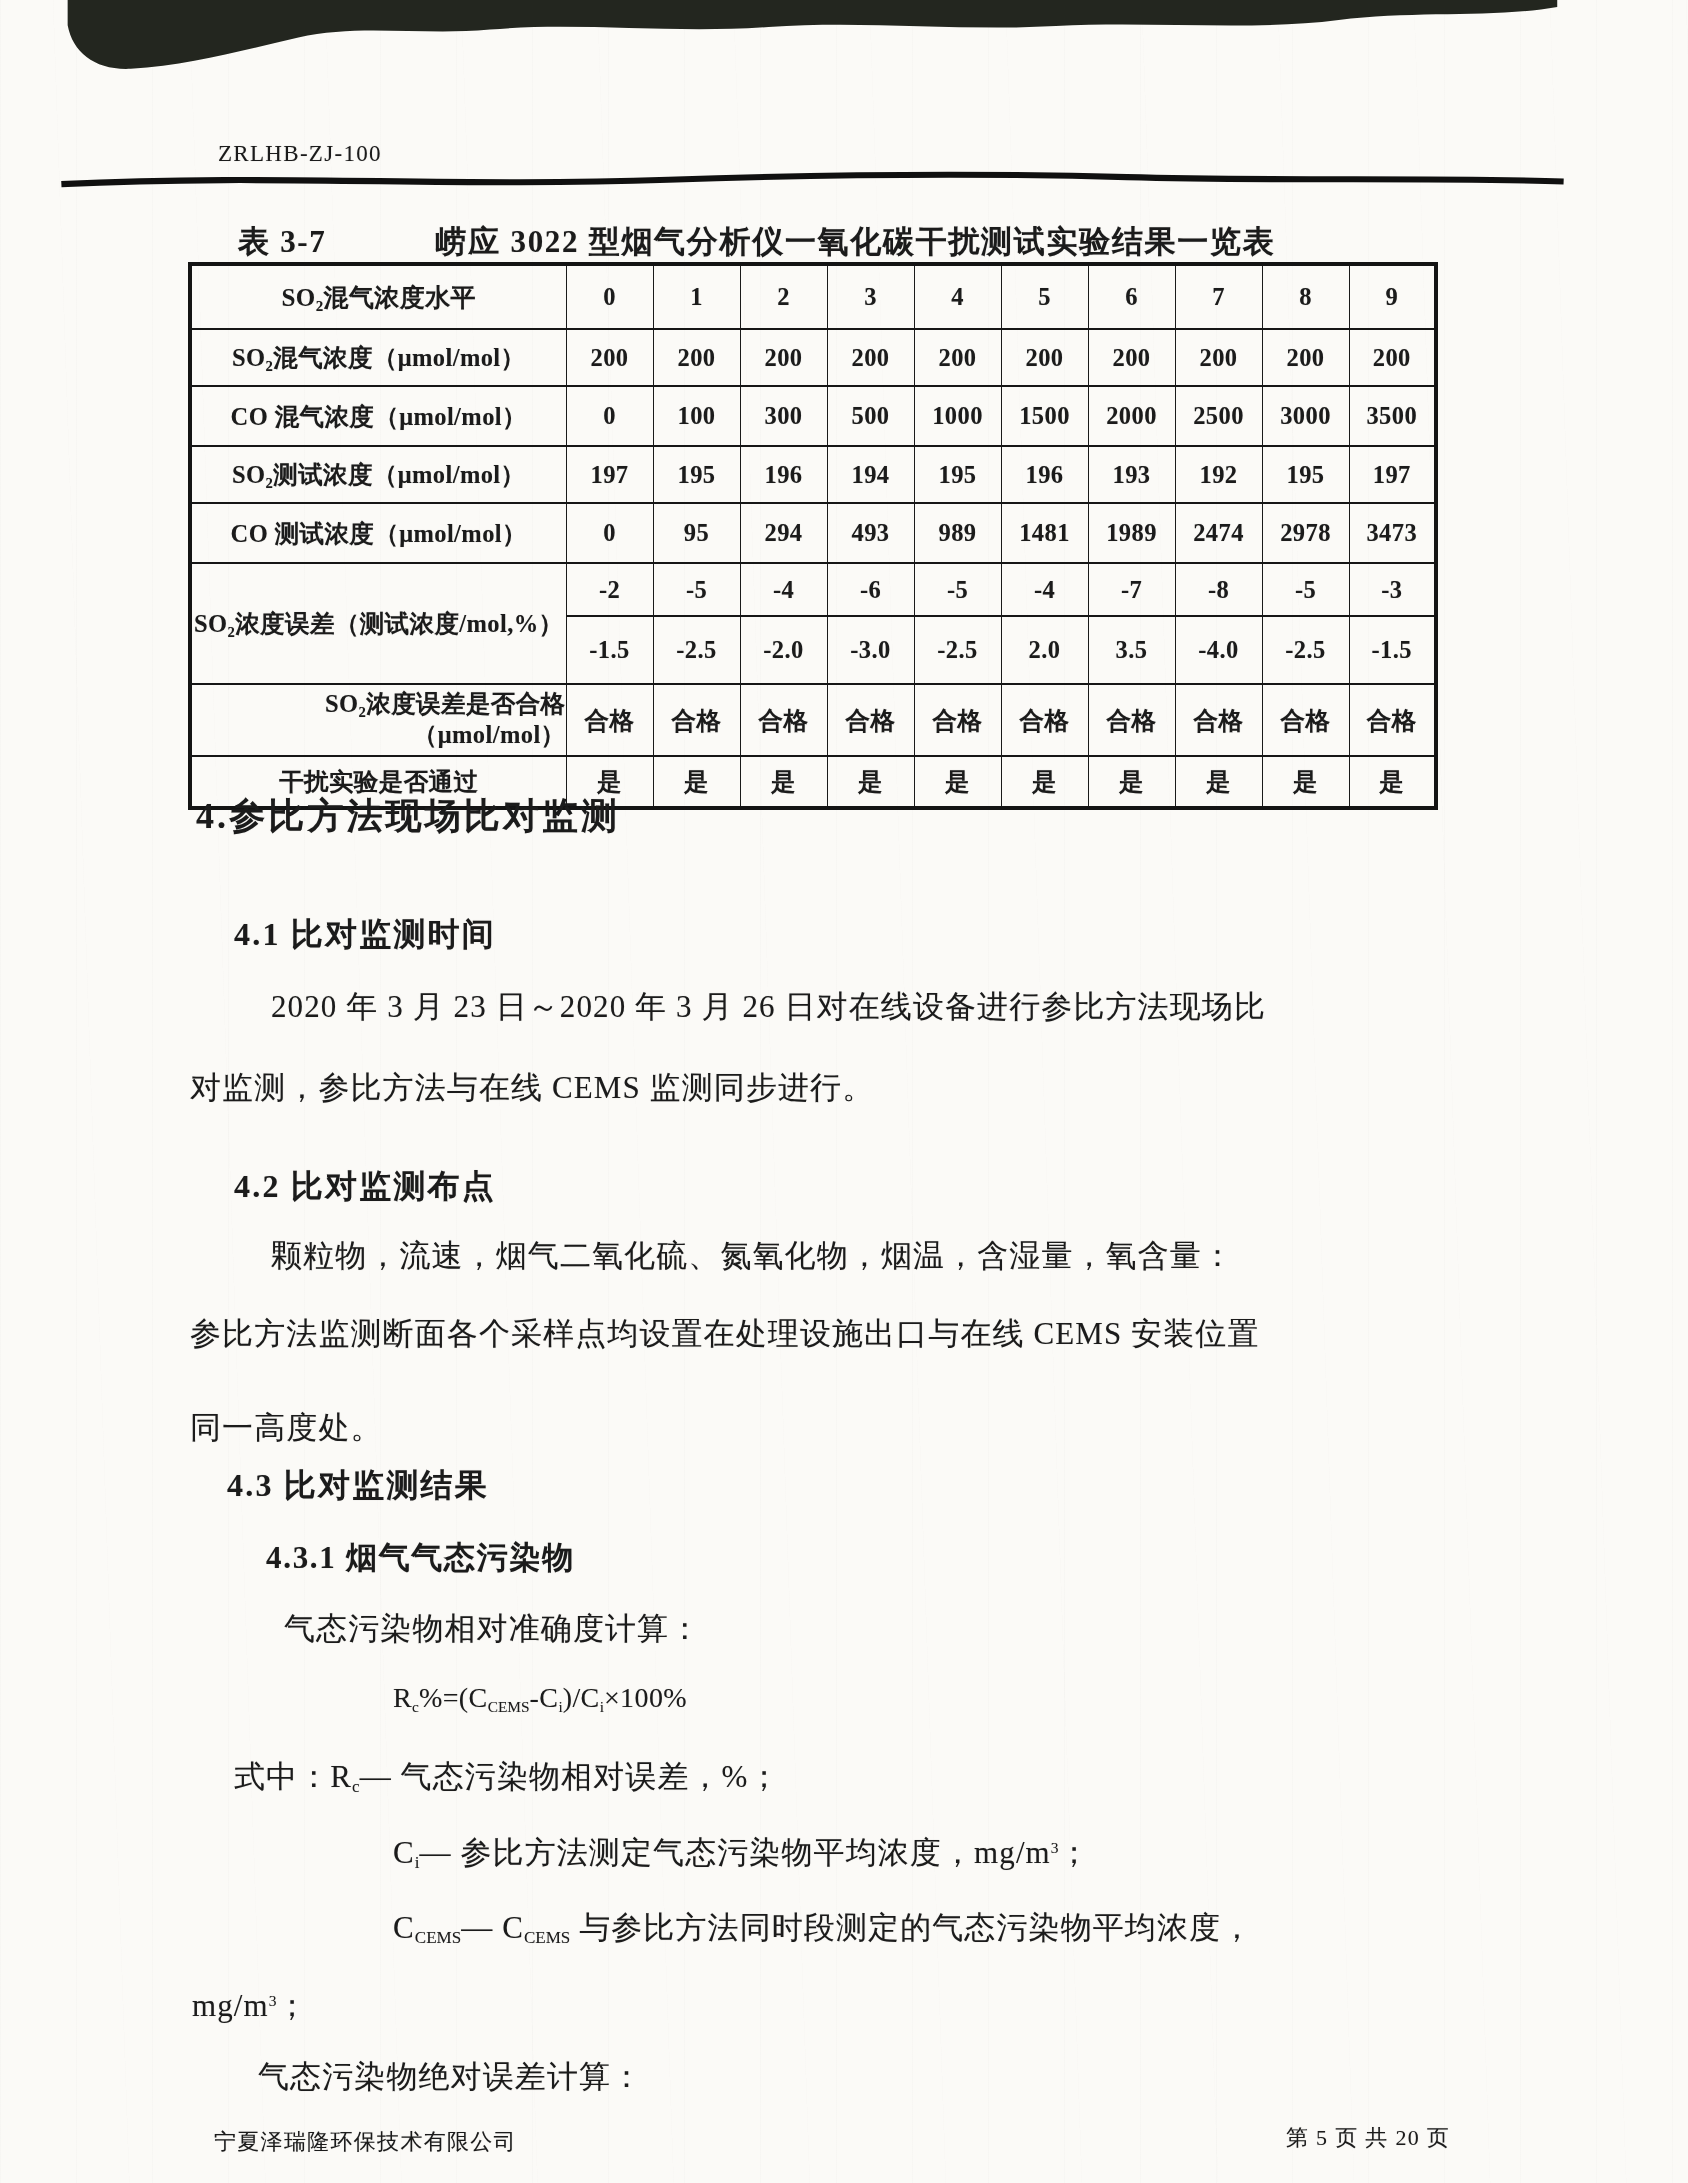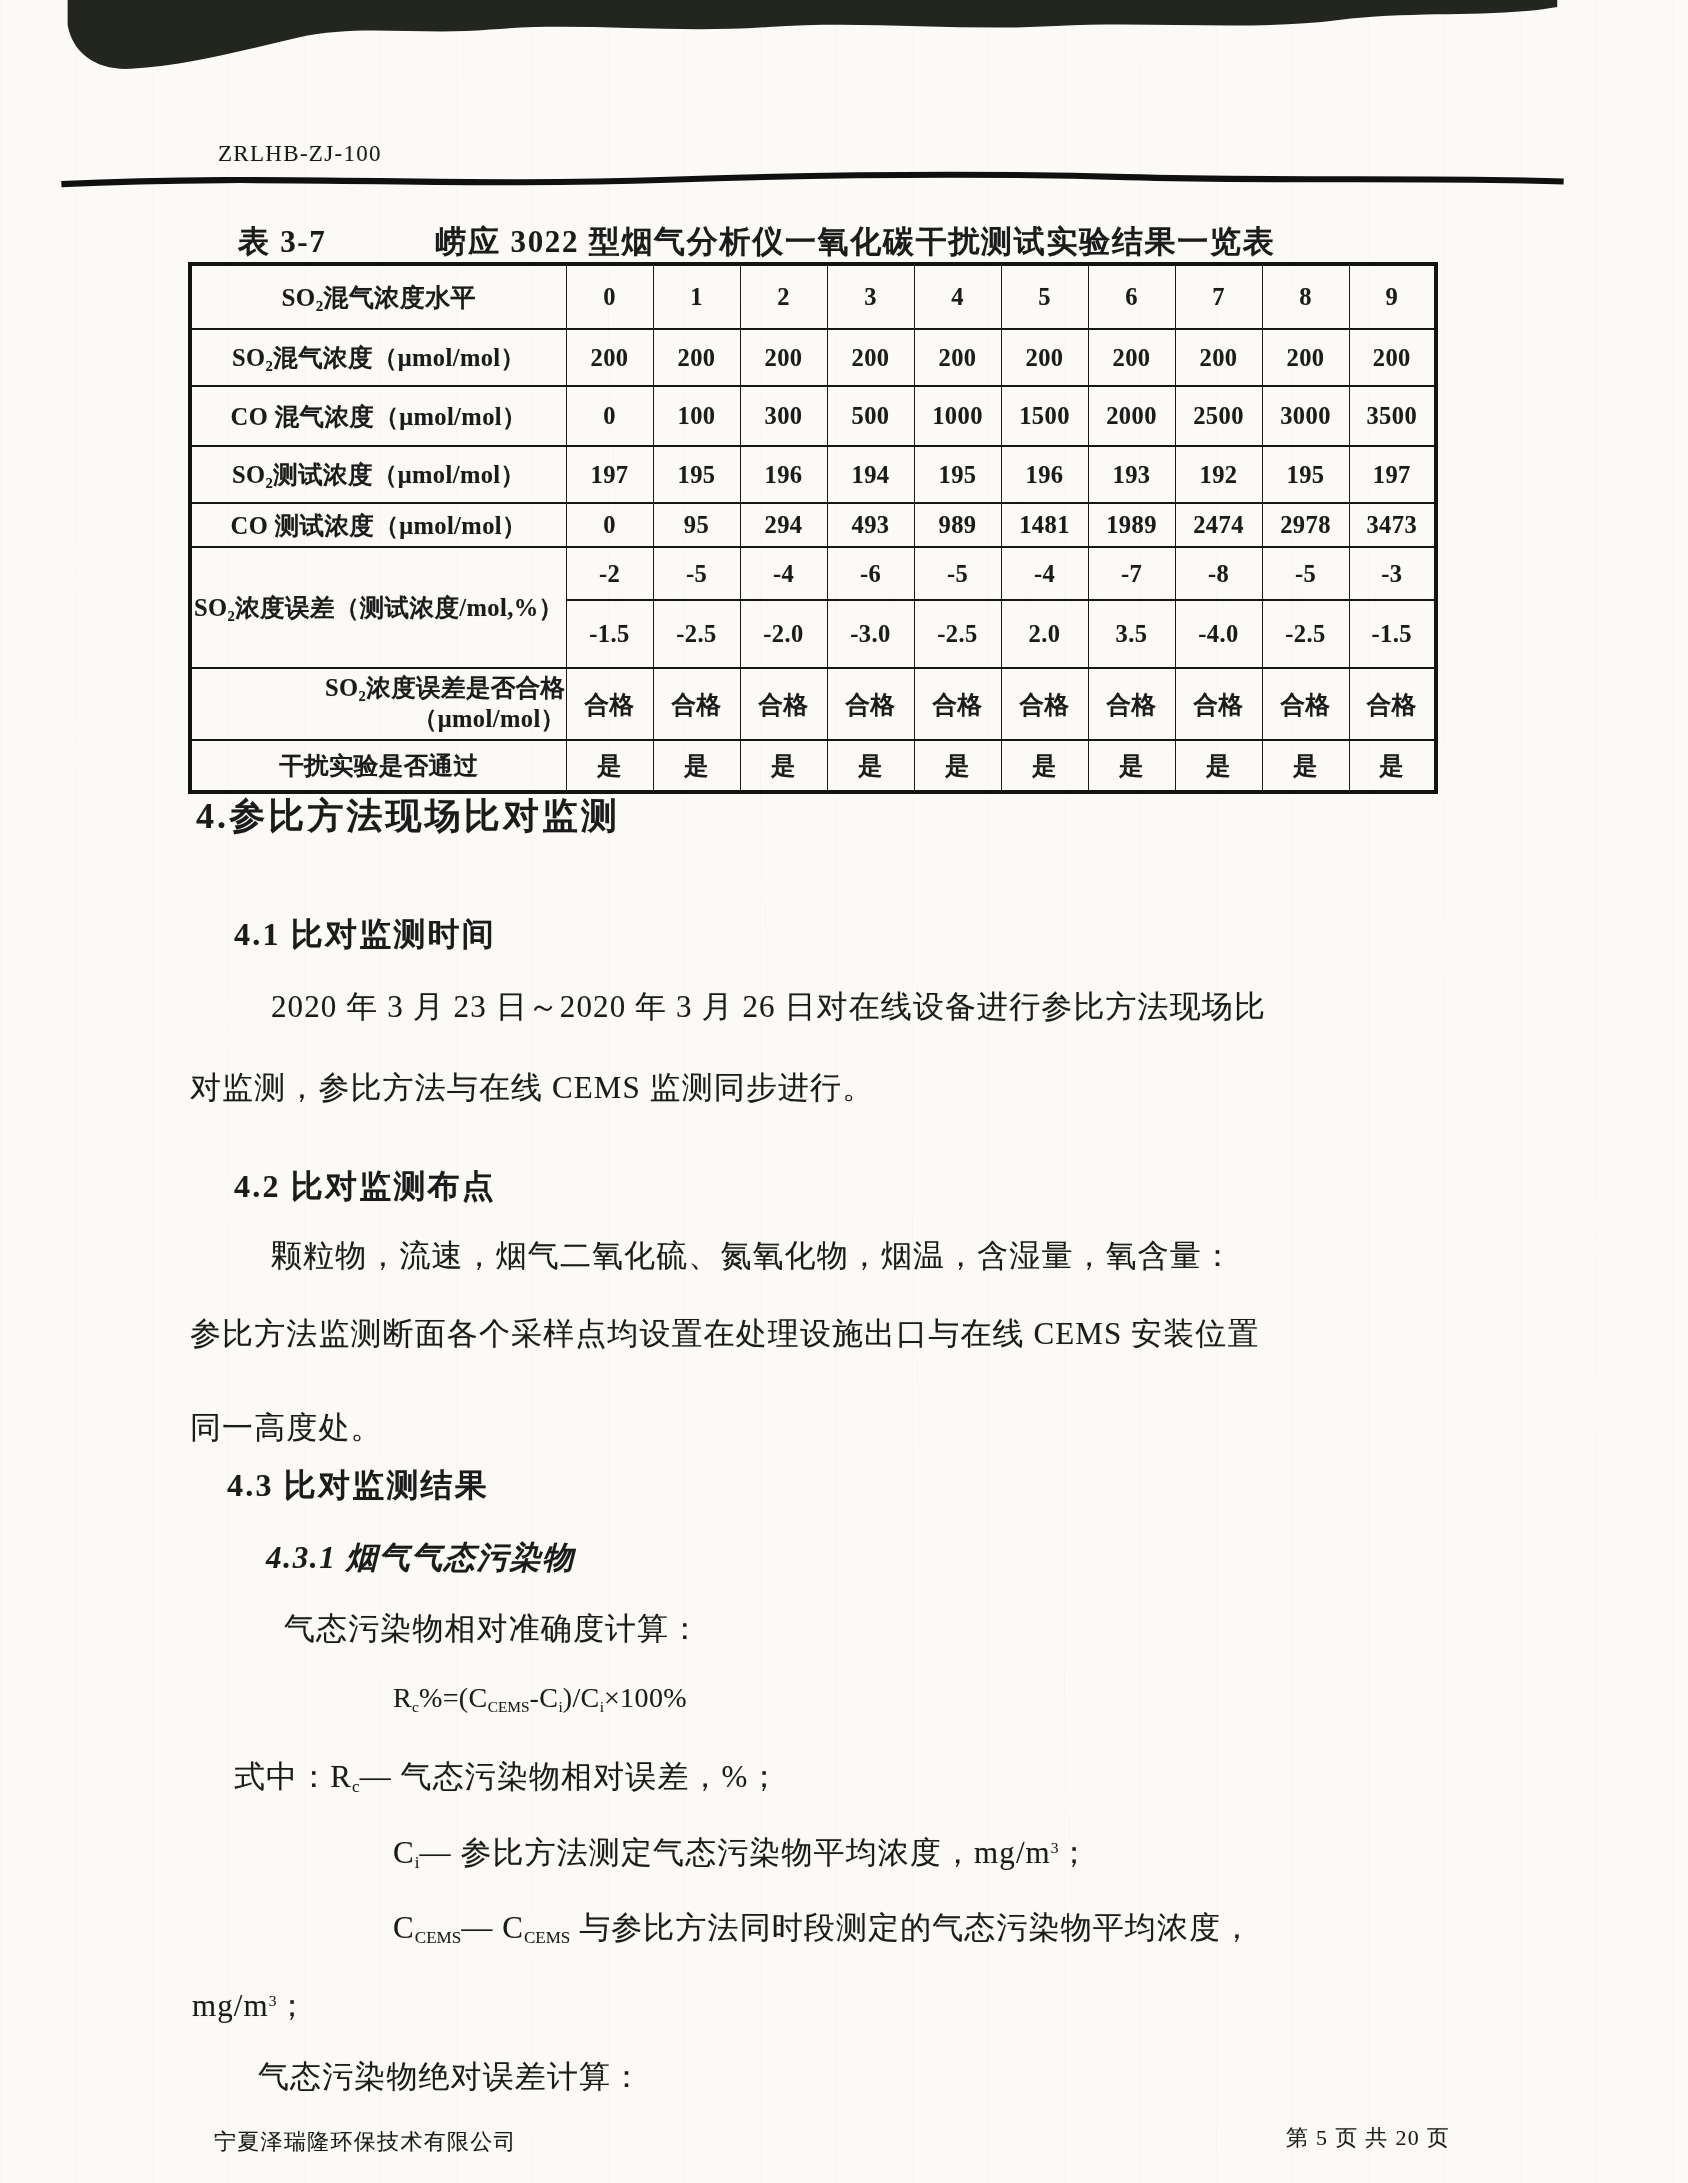--- a/index.html
+++ b/index.html
@@ -119,21 +119,21 @@
         <td>195</td>
         <td>196</td>
         <td>194</td>
         <td>195</td>
         <td>196</td>
         <td>193</td>
         <td>192</td>
         <td>195</td>
         <td>197</td>
       </tr>
-      <tr style="height:44px">
+      <tr style="height:60px">
         <td class="lbl">CO 测试浓度（μmol/mol）</td>
         <td>0</td>
         <td>95</td>
         <td>294</td>
         <td>493</td>
         <td>989</td>
         <td>1481</td>
         <td>1989</td>
         <td>2474</td>
         <td>2978</td>
@@ -201,21 +201,21 @@
   <div class="abs h2" style="left:234px;top:913px;">4.1 比对监测时间</div>
   <div class="abs body-line" style="left:271px;top:986px;">2020 年 3 月 23 日～2020 年 3 月 26 日对在线设备进行参比方法现场比</div>
   <div class="abs body-line" style="left:190px;top:1067px;">对监测，参比方法与在线 CEMS 监测同步进行。</div>
 
   <div class="abs h2" style="left:234px;top:1165px;">4.2 比对监测布点</div>
   <div class="abs body-line" style="left:190px;top:1313px;">参比方法监测断面各个采样点均设置在处理设施出口与在线 CEMS 安装位置</div>
   <div class="abs body-line" style="left:271px;top:1235px;">颗粒物，流速，烟气二氧化硫、氮氧化物，烟温，含湿量，氧含量：</div>
   <div class="abs body-line" style="left:190px;top:1389px;margin-top:18px;">同一高度处。</div>
 
   <div class="abs h2" style="left:227px;top:1464px;">4.3 比对监测结果</div>
-  <div class="abs h3" style="left:266px;top:1537px;font-style:italic;">4.3.1 烟气气态污染物</div>
+  <div class="abs h3" style="left:266px;top:1537px;">4.3.1 烟气气态污染物</div>
   <div class="abs body-line" style="left:284px;top:1608px;">气态污染物相对准确度计算：</div>
 
   <div class="abs formula" style="left:393px;top:1682px;">
     <span>R</span><sub>c</sub><span>%=(C</span><sub>CEMS</sub><span>-C</span><sub>i</sub><span>)/C</span><sub>i</sub><span>×100%</span>
   </div>
 
   <div class="abs body-line" style="left:234px;top:1756px;">
     <span>式中：</span><span>R</span><sub>c</sub><span>— 气态污染物相对误差，%；</span>
   </div>
   <div class="abs body-line" style="left:393px;top:1832px;">

